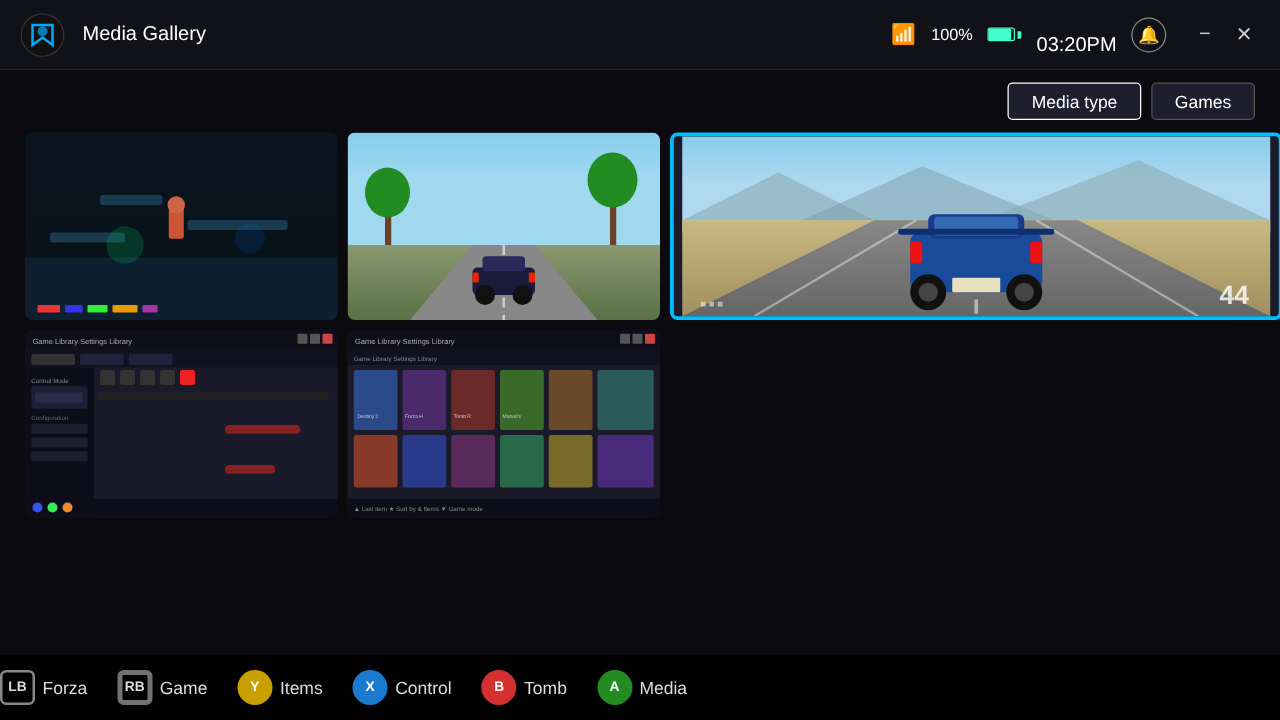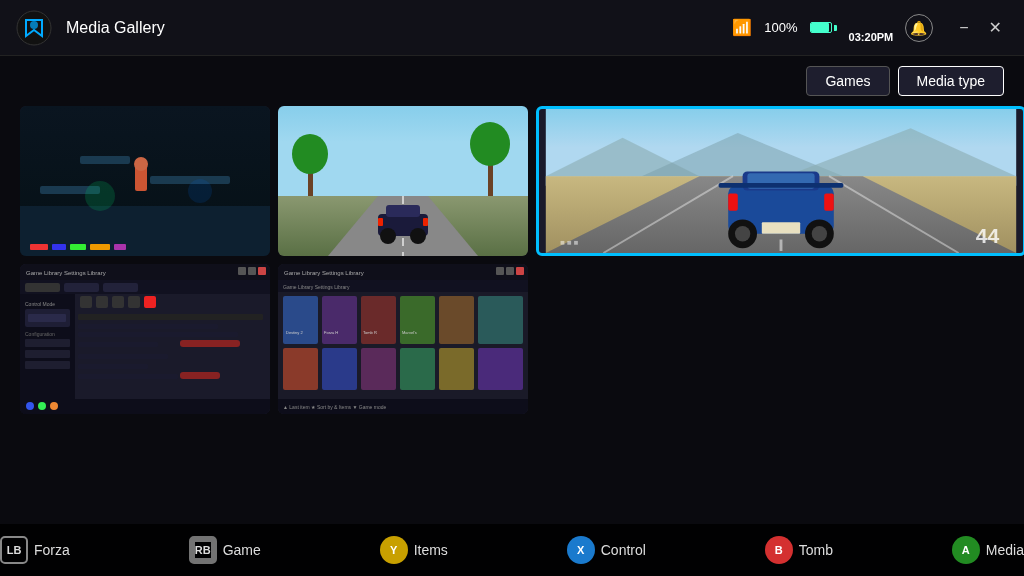--- a/index.html
+++ b/index.html
@@ -83,22 +83,22 @@
       background: #4fc;
       border-radius: 0 1px 1px 0;
       display: inline-block;
     }
 
     .wifi-icon {
       font-size: 16px;
     }
 
     .time {
-      font-size: 11px;
-      font-weight: 700;
+      font-size: 16px;
+      font-weight: 400;
       margin-top: 19px;
     }
 
     .notification-icon {
       width: 28px;
       height: 28px;
       border: 1.5px solid #888;
       border-radius: 50%;
       display: flex;
       align-items: center;
@@ -177,21 +177,22 @@
     
     .bottom-bar {
       position: absolute;
       bottom: 0;
       left: 0;
       right: 0;
       height: 52px;
       background: rgba(0,0,0,0.85);
       display: flex;
       align-items: center;
-      justify-content: space-between;
+      justify-content: flex-start;
+      gap: 24px;
     }
 
     .bottom-action {
       display: flex;
       align-items: center;
       gap: 6px;
       font-size: 14px;
       color: #ddd;
     }
 
@@ -215,21 +216,21 @@
       display: flex;
       align-items: center;
       justify-content: center;
       font-size: 11px;
       font-weight: bold;
       flex-shrink: 0;
       color: #fff;
     }
 
     .btn-lb { background: transparent; color: #ddd; border: 2px solid #888; border-radius: 5px; }
-    .btn-rb { background: transparent; color: #ddd; border: 6px solid #737373; border-radius: 5px; }
+    .btn-rb { background: transparent; color: #ddd; border: 4px solid #737373; border-radius: 5px; }
     .btn-y { background: #c8a000; }
     .btn-x { background: #1a7acd; }
     .btn-b { background: #d43030; }
     .btn-a { background: #228b22; }
 
     
     .canvas-thumb {
       width: 100%;
       height: 100%;
       display: block;
@@ -265,22 +266,22 @@
     <div class="notification-icon">🔔</div>
 
     <div class="window-controls">
       <button class="win-btn">−</button>
       <button class="win-btn close">✕</button>
     </div>
   </div>
 </div>
 
 <div class="toolbar">
+  <button class="toolbar-btn active">Media type</button>
   <button class="toolbar-btn">Games</button>
-  <button class="toolbar-btn active">Media type</button>
 </div>
 
 <div class="media-grid">
 
   <div class="media-item" style="position:relative; overflow:hidden;">
     <svg class="canvas-thumb" viewBox="0 0 250 150" xmlns="http://www.w3.org/2000/svg">
       <defs>
         <linearGradient id="bg1" x1="0" y1="0" x2="0" y2="1">
           <stop offset="0%" stop-color="#0a1520"></stop>
           <stop offset="100%" stop-color="#051015"></stop>

